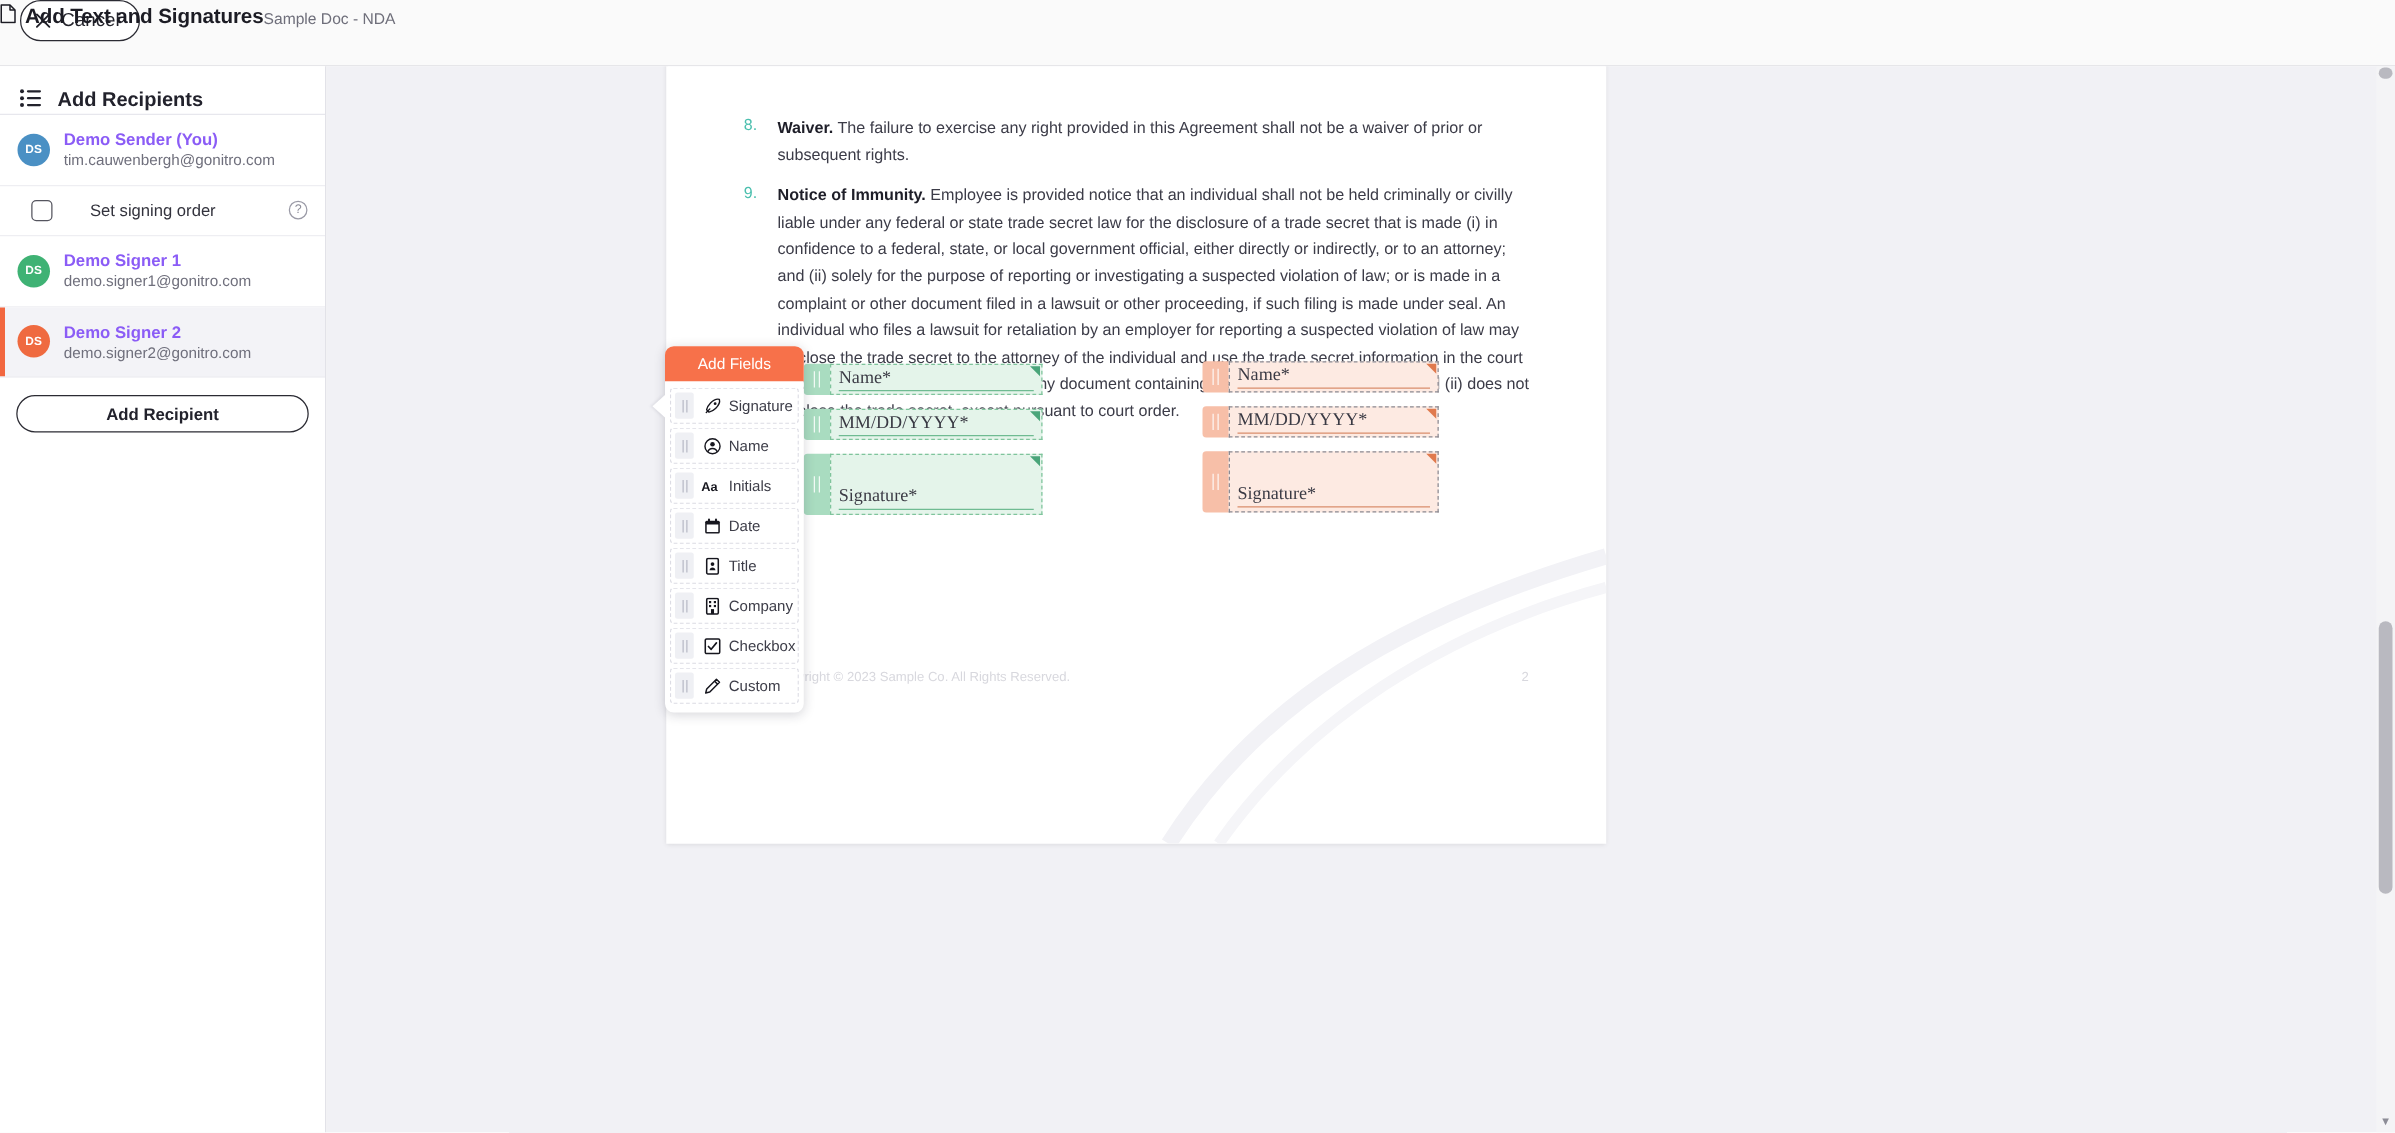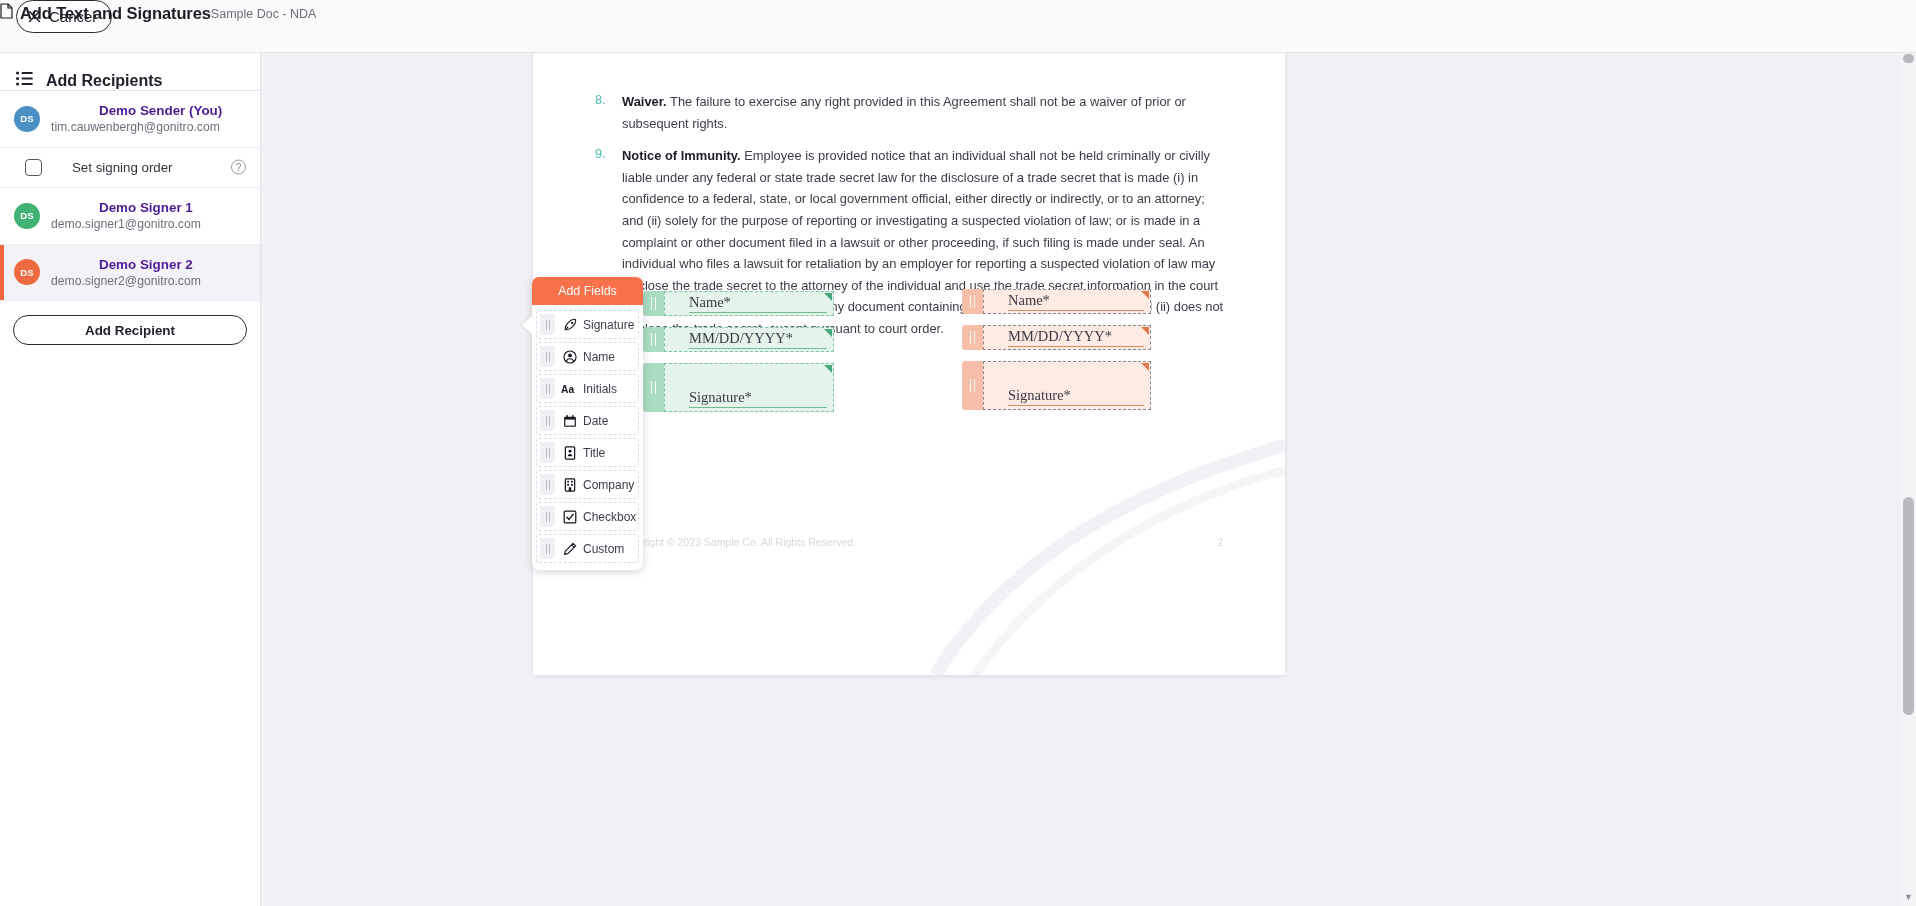--- a/index.html
+++ b/index.html
@@ -55,21 +55,21 @@
   .recip.selected { background: #f3f3f7; }
   .recip.selected::before {
     content: ""; position: absolute; left: 0; top: 0; bottom: 0; width: 4px; background: #f26740;
   }
   .avatar {
     width: 26px; height: 26px; flex: 0 0 26px; border-radius: 50%;
     display: flex; align-items: center; justify-content: center;
     color: #fff; font-size: 9.5px; font-weight: bold; letter-spacing: .2px;
   }
   .recip-texts { display: flex; flex-direction: column; line-height: 1.28; }
-  .recip-name { font-size: 13.4px; font-weight: bold; color: #4c1d95; margin-left: 48px; }
+  .recip-name { font-size: 13.4px; font-weight: bold; color: #8b5cf6; }
   .recip-mail { font-size: 12.2px; color: #6f6f7c; margin-top: 1px; }
 
   .signorder {
     display: flex; align-items: center; padding: 11px 4px;
     border-bottom: 1px solid #eeeef2; position: relative;
   }
   .chk {
     width: 17px; height: 17px; border: 1.4px solid #55555f; border-radius: 4px;
     background: #fff; flex: 0 0 17px; cursor: pointer; margin-left: 21px;
   }
@@ -112,21 +112,21 @@
   .fbox { position: relative; display: flex; margin-bottom: 11px; }
   .fgrip {
     width: 21px; flex: 0 0 21px; border-radius: 3px 0 0 3px;
     display: flex; align-items: center; justify-content: center;
   }
   .fgrip i {
     display: block; width: 5px; height: 13px;
     border-left: 1.6px solid rgba(255,255,255,.85); border-right: 1.6px solid rgba(255,255,255,.85);
   }
   .fmain {
-    flex: 1 1 auto; position: relative; padding: 3px 6px 2px 24px;
+    flex: 1 1 auto; position: relative; padding: 3px 6px 2px 6px;
     border: 1px dashed; display: flex; align-items: flex-end;
   }
   .flabel {
     font-family: "Liberation Serif", serif; font-size: 14.5px; color: #3a3a44;
     border-bottom: 1px solid; width: 100%; padding-bottom: 1px; line-height: 18px;
   }
   .fcorner {
     position: absolute; right: 1px; top: 1px; width: 0; height: 0;
     border-style: solid; border-width: 0 8px 8px 0;
   }

